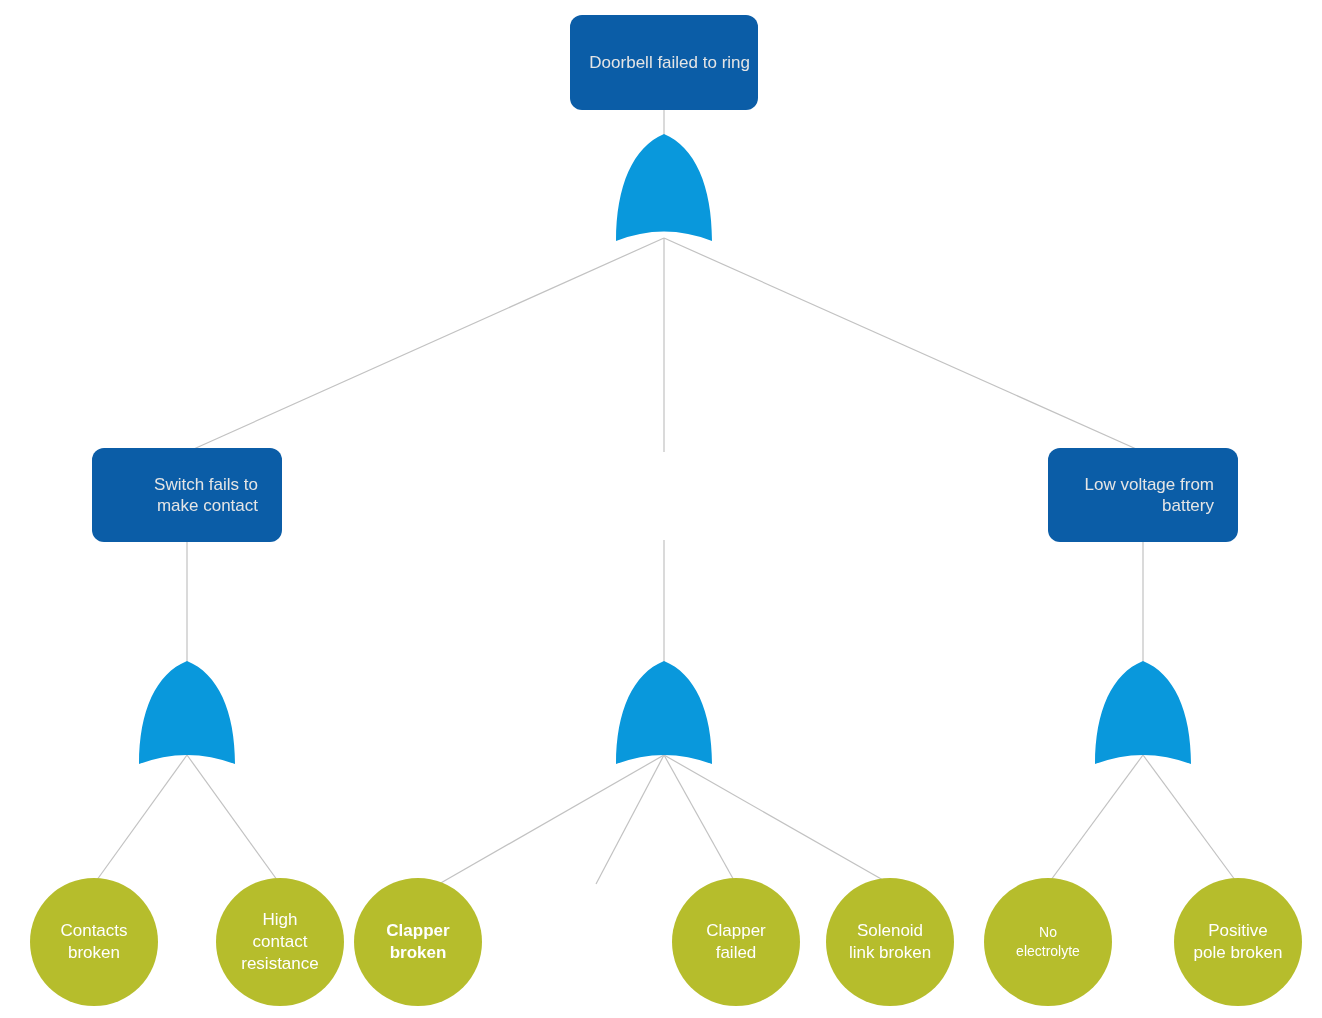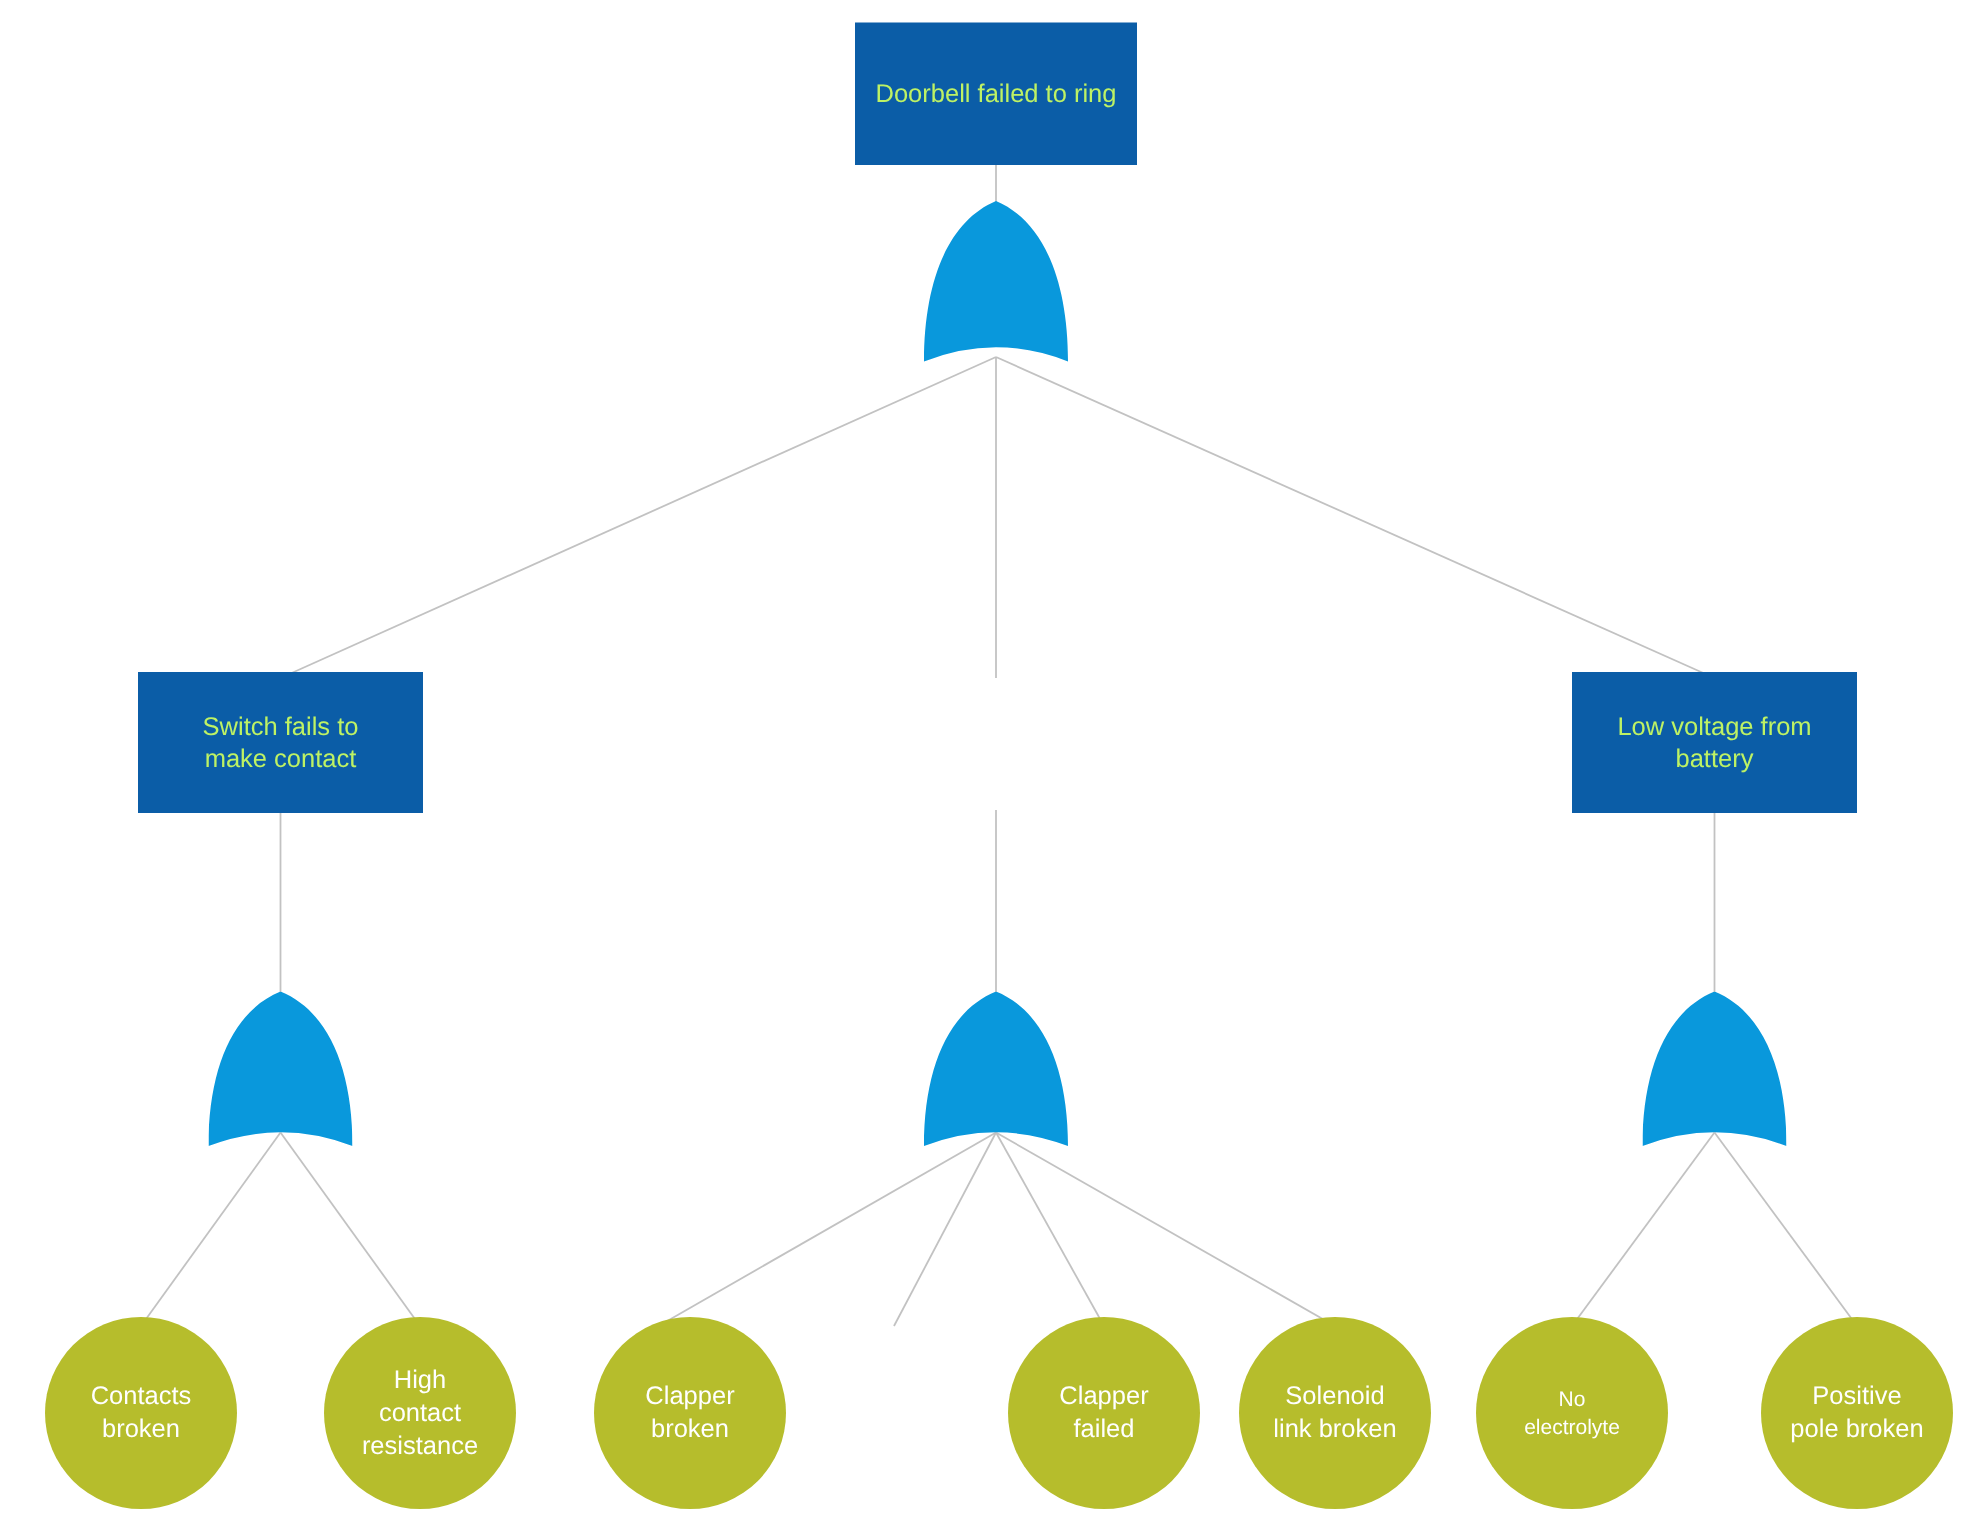--- a/index.html
+++ b/index.html
@@ -23,26 +23,26 @@
     z-index: 1;
   }
   #edges line {
     stroke: var(--connector, #c2c2c2);
     stroke-width: 1.2;
   }
   .event-box {
     position: absolute;
     z-index: 2;
     background: var(--event-box, #0b5da7);
-    color: #bef264;
-    border-radius: 0;
+    color: #e5e5e5;
+    border-radius: 12px;
     display: flex;
     align-items: center;
     justify-content: center;
-    text-align: center;
+    text-align: right;
     font-size: 17px;
     line-height: 1.25;
     cursor: default;
   }
   .event-box .label { display: inline-block; }
   .root-box   { left: 570px; top: 15px;  width: 188px; height: 95px; }
   .root-box .label { width: 172px; }
   .mid-box    { width: 190px; height: 94px; top: 448px; }
   .mid-box .label { width: 142px; }
   .mid-box-1  { left: 92px; }
@@ -75,21 +75,21 @@
     line-height: 1.3;
     cursor: default;
   }
   .basic-event .label { display: inline-block; width: 92px; }
   .basic-event.wrap-80 .label { width: 80px; }
   .basic-event.wrap-76 .label { width: 76px; }
   .basic-event.small-text { font-size: 14px; line-height: 1.35; }
   .basic-event.small-text .label { width: 70px; }
   .be-1 { left: 30px; }
   .be-2 { left: 216px; }
-  .be-3 { left: 396px; }
+  .be-3 { left: 354px; font-weight: bold; }
   .be-4 { left: 532px; }
   .be-5 { left: 672px; }
   .be-6 { left: 826px; }
   .be-7 { left: 984px; }
   .be-8 { left: 1174px; }
 </style>
 </head>
 <body>
 
 <div id="canvas">

